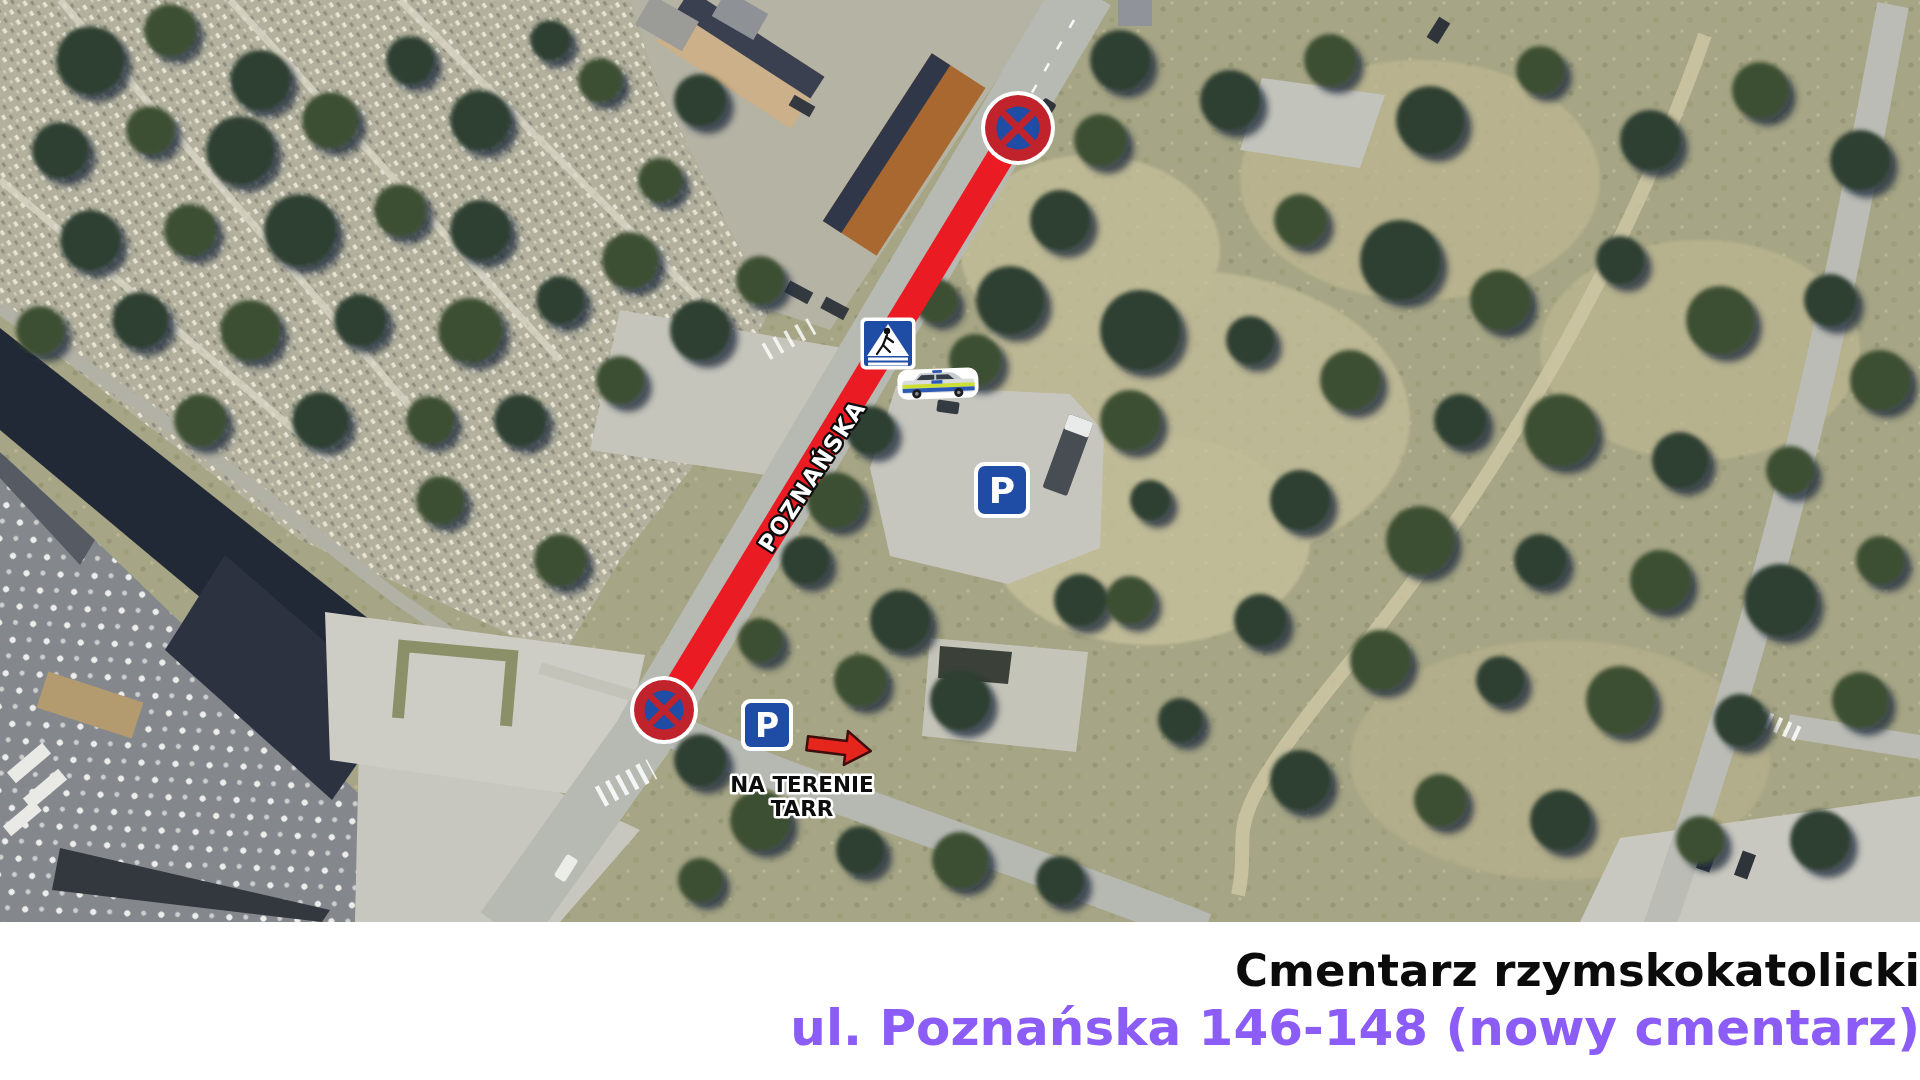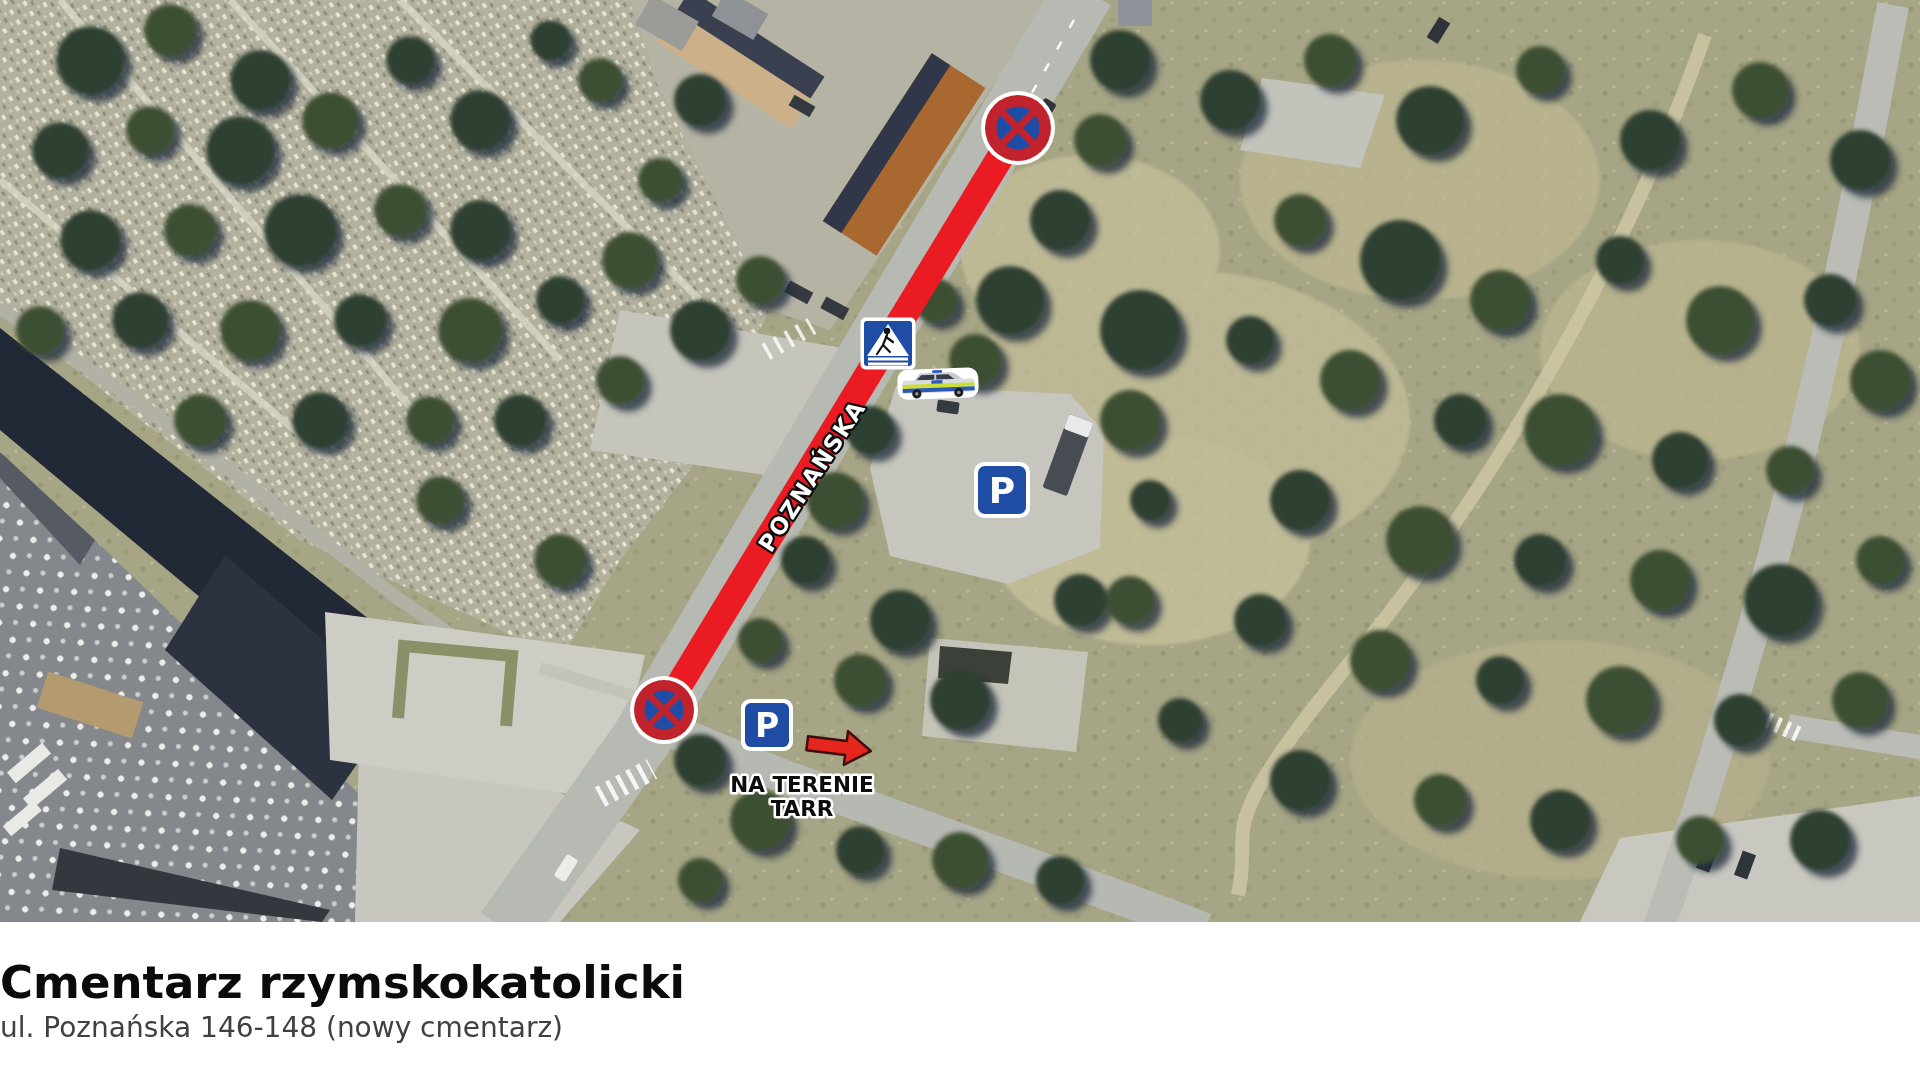--- a/index.html
+++ b/index.html
@@ -1,23 +1,23 @@
 <!DOCTYPE html>
 <html><head>
 <meta charset="utf-8">
 <style>
   html,body{margin:0;padding:0;background:#fff;}
   .page{position:relative;width:1920px;height:1080px;overflow:hidden;background:#fff;
         font-family:"DejaVu Sans",sans-serif;}
   .map{position:absolute;left:0;top:0;width:1920px;height:922px;overflow:hidden;background:#a6a585;}
   .map svg{position:absolute;left:0;top:0;display:block;}
   .caption{position:absolute;left:0;top:922px;width:1920px;height:158px;background:#ffffff;
-           display:flex;flex-direction:column;align-items:flex-start;justify-content:center;gap:5px;}
+           display:flex;flex-direction:column;align-items:flex-end;justify-content:center;gap:5px;}
   .caption-title{font-size:45px;font-weight:700;color:#0b0b0b;line-height:1.1;letter-spacing:0;}
-  .caption-subtitle{font-size:28px;font-weight:400;color:#404040;line-height:1.1;letter-spacing:0;}
+  .caption-subtitle{font-size:50px;font-weight:700;color:#8b5cf6;line-height:1.1;letter-spacing:0;}
   .svgtext{font-family:"DejaVu Sans",sans-serif;}
 </style>
 </head>
 <body>
 
 <div class="page">
   <div class="map">
     <svg width="1920" height="922" viewBox="0 0 1920 922" xmlns="http://www.w3.org/2000/svg">
       <defs>
         <pattern id="graves" width="16" height="12" patternUnits="userSpaceOnUse" patternTransform="rotate(-33)">

